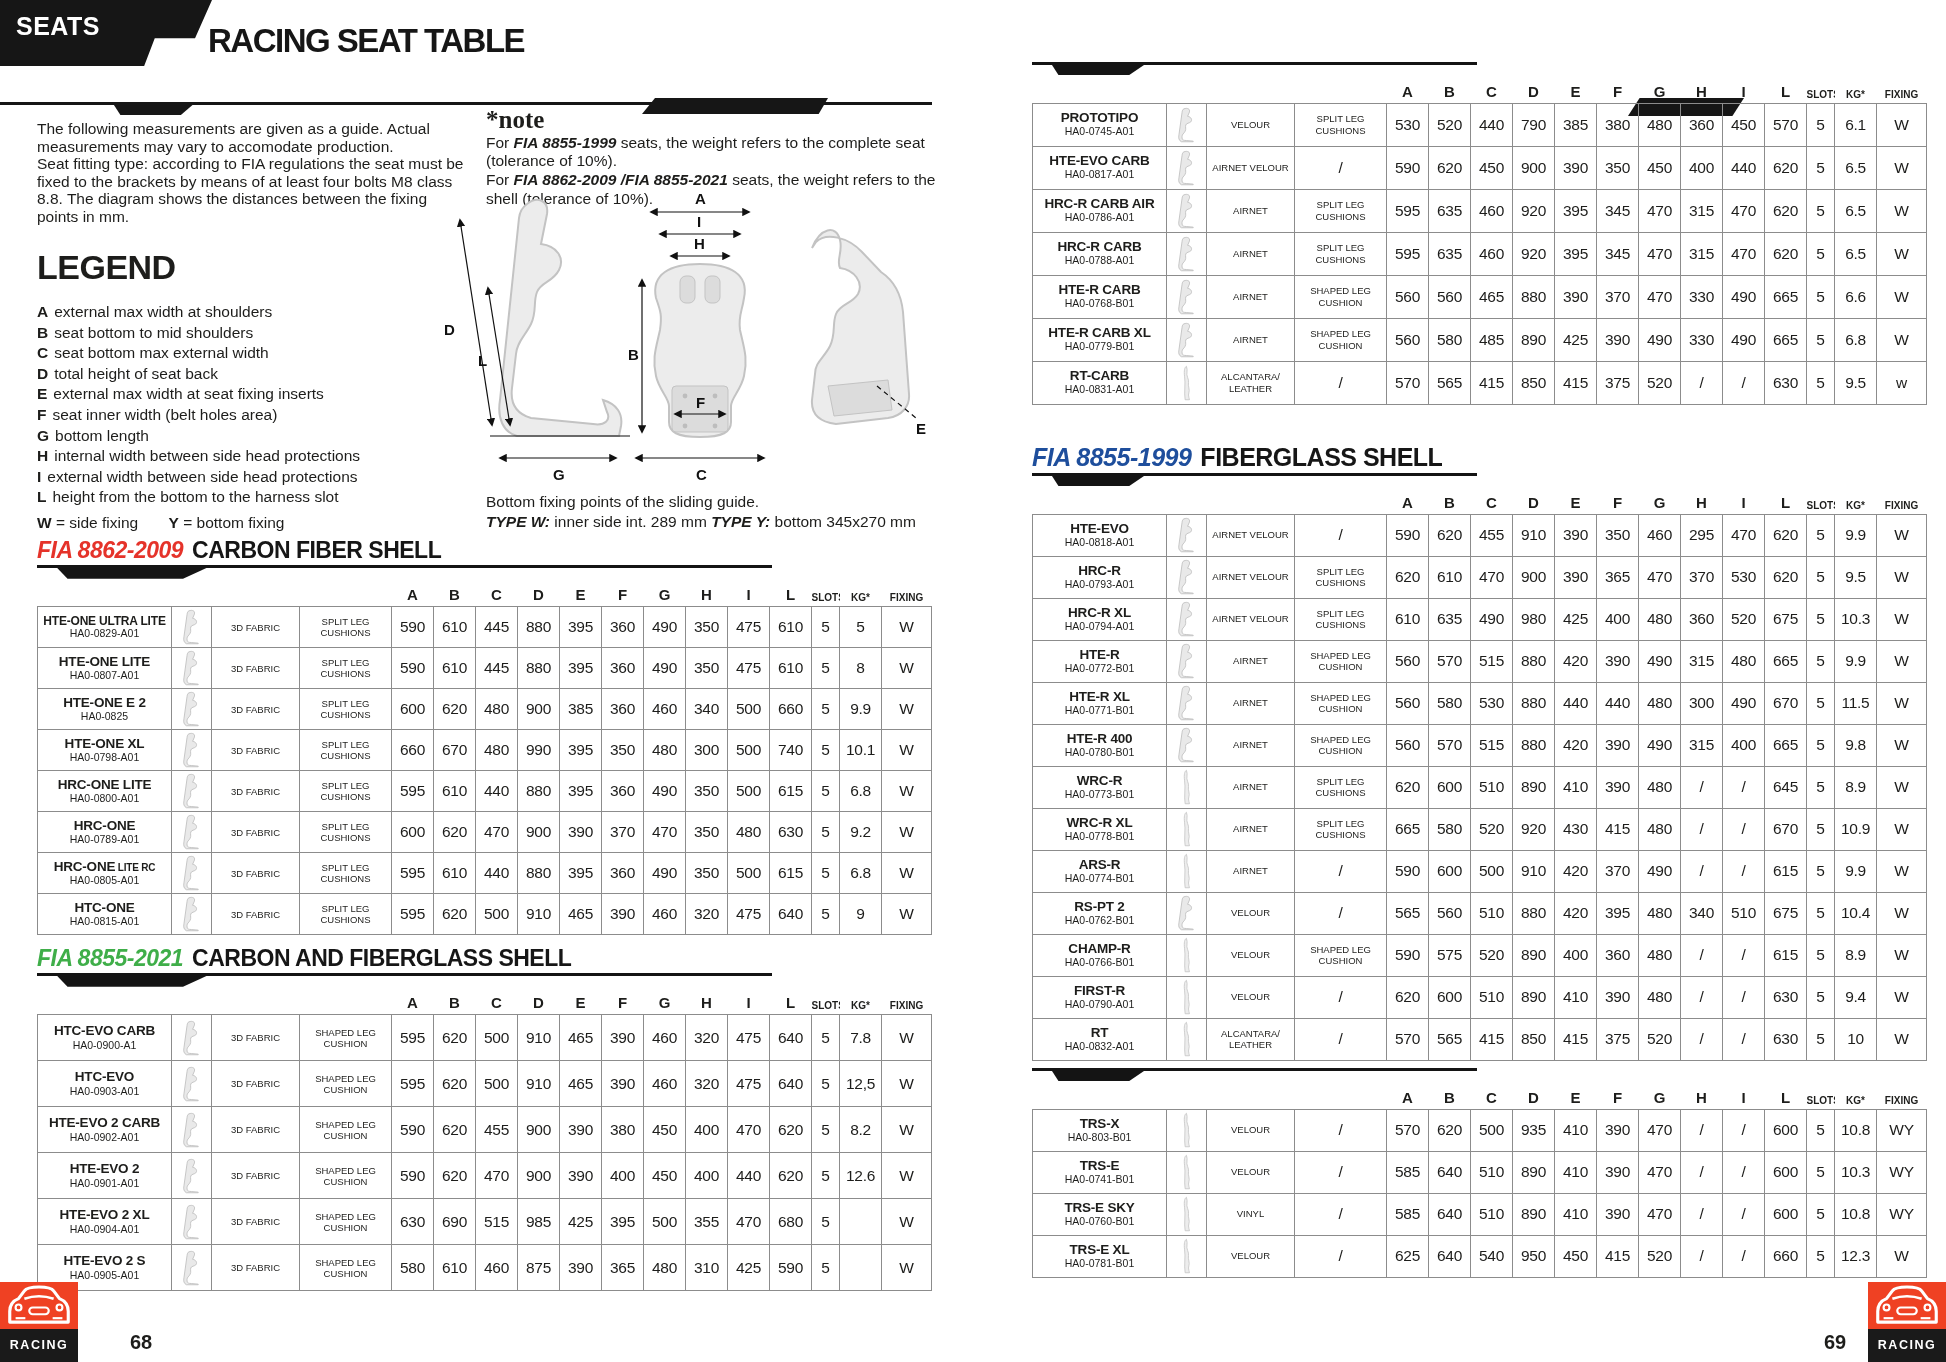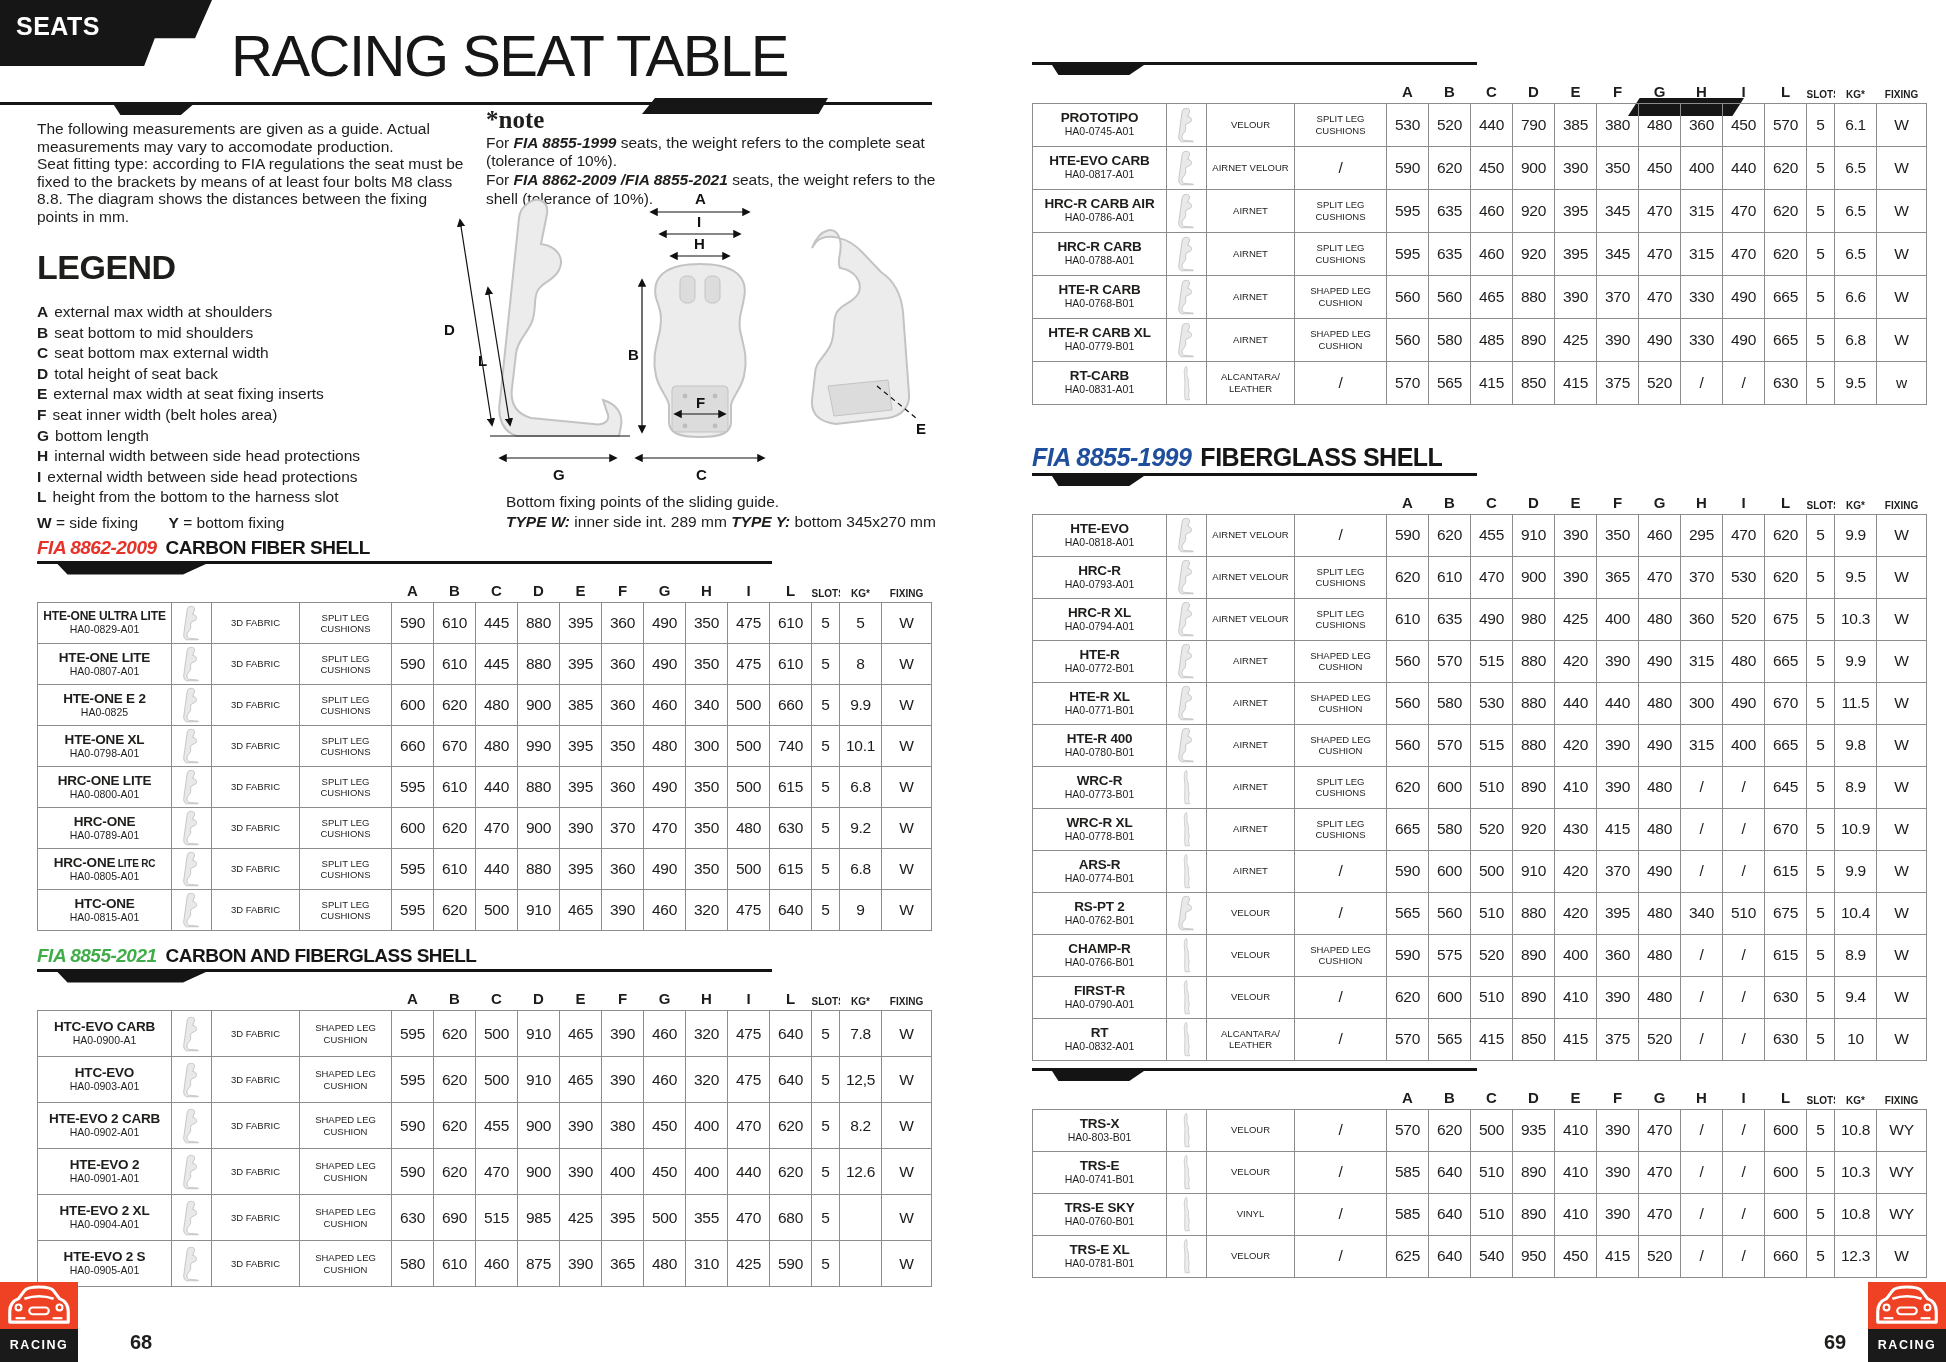--- a/index.html
+++ b/index.html
@@ -3,21 +3,21 @@
 <meta charset="utf-8">
 <style>
   * { margin:0; padding:0; box-sizing:border-box; }
   body { background:#d8d8d8; font-family:"Liberation Sans", sans-serif; }
   .page { position:relative; width:1946px; height:1362px; background:#ffffff; color:#1d1d1b; overflow:hidden; margin:0 auto; }
 
   
   .seats-banner { position:absolute; left:0; top:0; width:212px; height:66px; background:#161616;
     clip-path: polygon(0 0, 100% 0, 92% 58%, 73% 58%, 68% 100%, 0 100%); }
   .seats-banner span { position:absolute; left:16px; top:12px; color:#fff; font-size:25px; font-weight:800; letter-spacing:.5px; }
-  .main-title { position:absolute; left:208px; top:22px; font-size:58px; font-weight:400; letter-spacing:-1.5px; color:#161616; white-space:nowrap;margin-left:23px; }
+  .main-title { position:absolute; left:208px; top:22px; font-size:33px; font-weight:700; letter-spacing:-1.5px; color:#161616; white-space:nowrap; }
   .hline { position:absolute; left:0; top:102px; width:932px; height:3px; background:#161616; }
   .tab { position:absolute; background:#161616; }
   .tab-a { left:112px; top:102px; width:84px; height:13px; clip-path:polygon(0 0,100% 0,82% 100%,10% 100%); }
   .tab-b { left:642px; top:98px; width:186px; height:16px; clip-path:polygon(7% 0,100% 0,95% 100%,0 100%); }
   .tab-c { left:1628px; top:98px; width:116px; height:18px; clip-path:polygon(10% 0,100% 0,90% 100%,0 100%); }
 
   .intro { position:absolute; left:37px; top:120px; width:432px; font-size:15.5px; line-height:1.13; }
   .intro p { margin:0; }
 
   .legend-h { position:absolute; left:37px; top:248px; font-size:34px; font-weight:800; letter-spacing:-.5px; }
@@ -31,26 +31,26 @@
   .note { position:absolute; left:486px; top:106px; width:456px; font-size:15.5px; line-height:1.22; }
   .note .nh { font-family:"Liberation Serif", serif; font-weight:700; font-size:25px; line-height:1.1; }
   .note .bi { font-weight:800; font-style:italic; }
 
   .diagram { position:absolute; left:430px; top:190px; width:505px; height:300px; }
   .dim-label { font-size:15px; font-weight:800; fill:#111; }
   .dim { stroke:#111; stroke-width:1.2; fill:none; }
   .seatfill { fill:#ececec; stroke:#c3c3c3; stroke-width:2; }
   .seatinner { fill:#dcdcdc; stroke:#c3c3c3; stroke-width:1; }
 
-  .caption { position:absolute; left:486px; top:492px; width:460px; font-size:15.5px; line-height:1.3;margin-left:20px; }
+  .caption { position:absolute; left:486px; top:492px; width:460px; font-size:15.5px; line-height:1.3; }
   .caption .bi { font-weight:800; font-style:italic; }
 
   
   .section { position:absolute; width:894px; }
-  .section h2 { font-size:19px; line-height:1.08; white-space:nowrap; color:#161616; }
+  .section h2 { font-size:23px; line-height:1.08; white-space:nowrap; color:#161616; }
   .section.right h2 { font-size:25px; }
   .std { font-style:italic; font-weight:700; letter-spacing:-.5px; margin-right:9px; }
   .ttl { font-weight:800; letter-spacing:-.5px; }
   .sec-line { height:3px; background:#141414; margin-top:2px; }
   .sec-line.w-left { width:735px; }
   .sec-line.w-right { width:445px; }
   .sec-ribbon { height:11px; background:#141414; margin-left:20px; clip-path:polygon(0 0,100% 0,84% 100%,7% 100%); width:150px; }
   .section.right .sec-ribbon { width:92px; height:10px; }
 
   table { border-collapse:collapse; table-layout:fixed; width:894px; margin-top:6px; }

